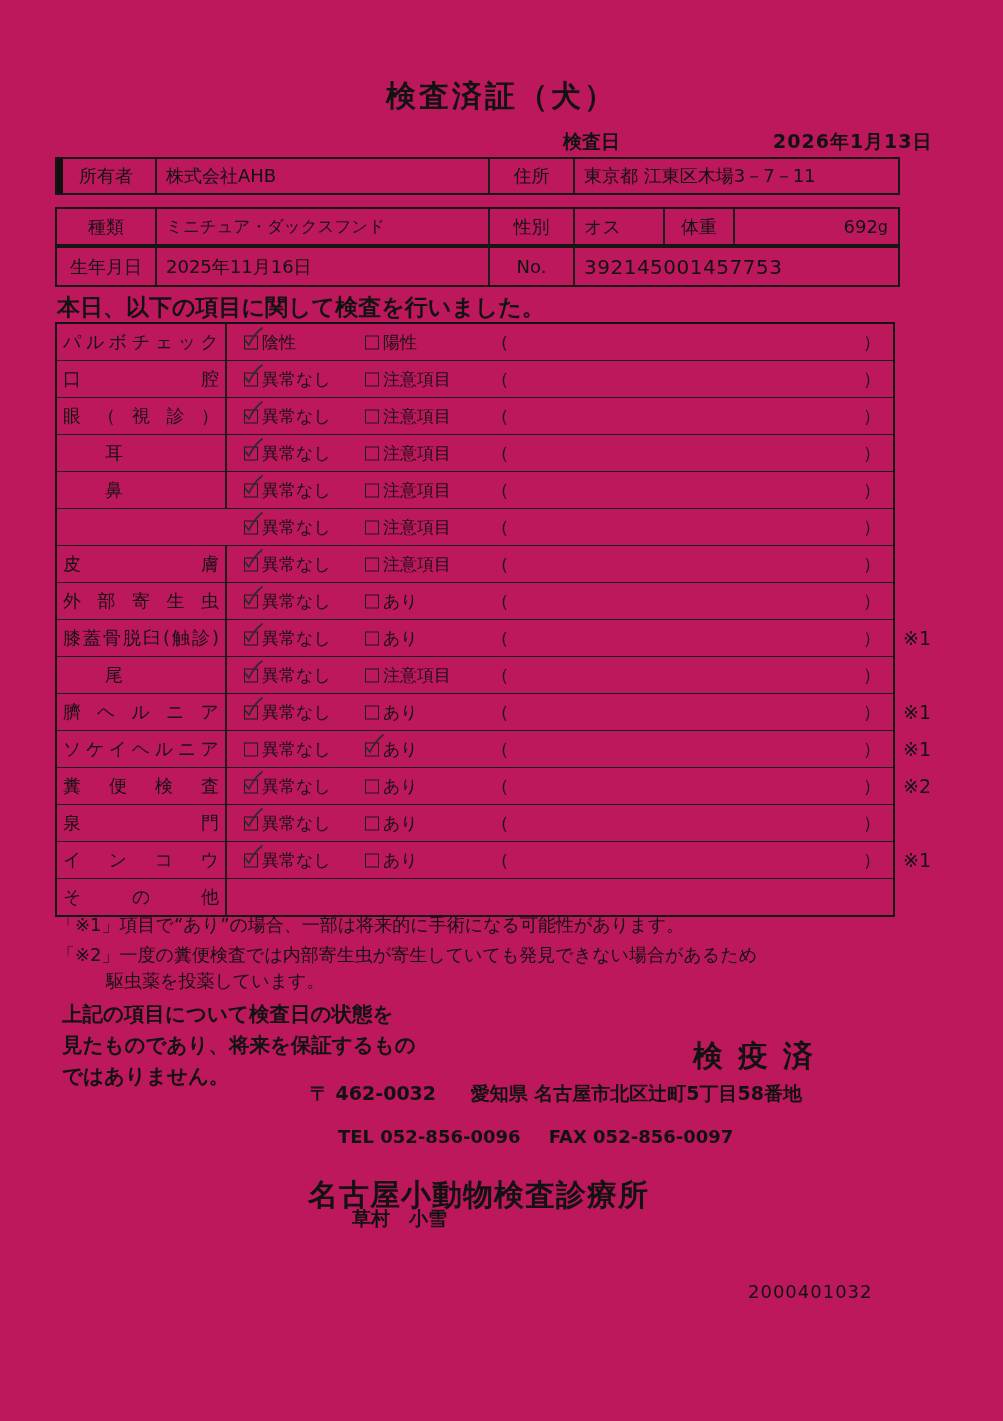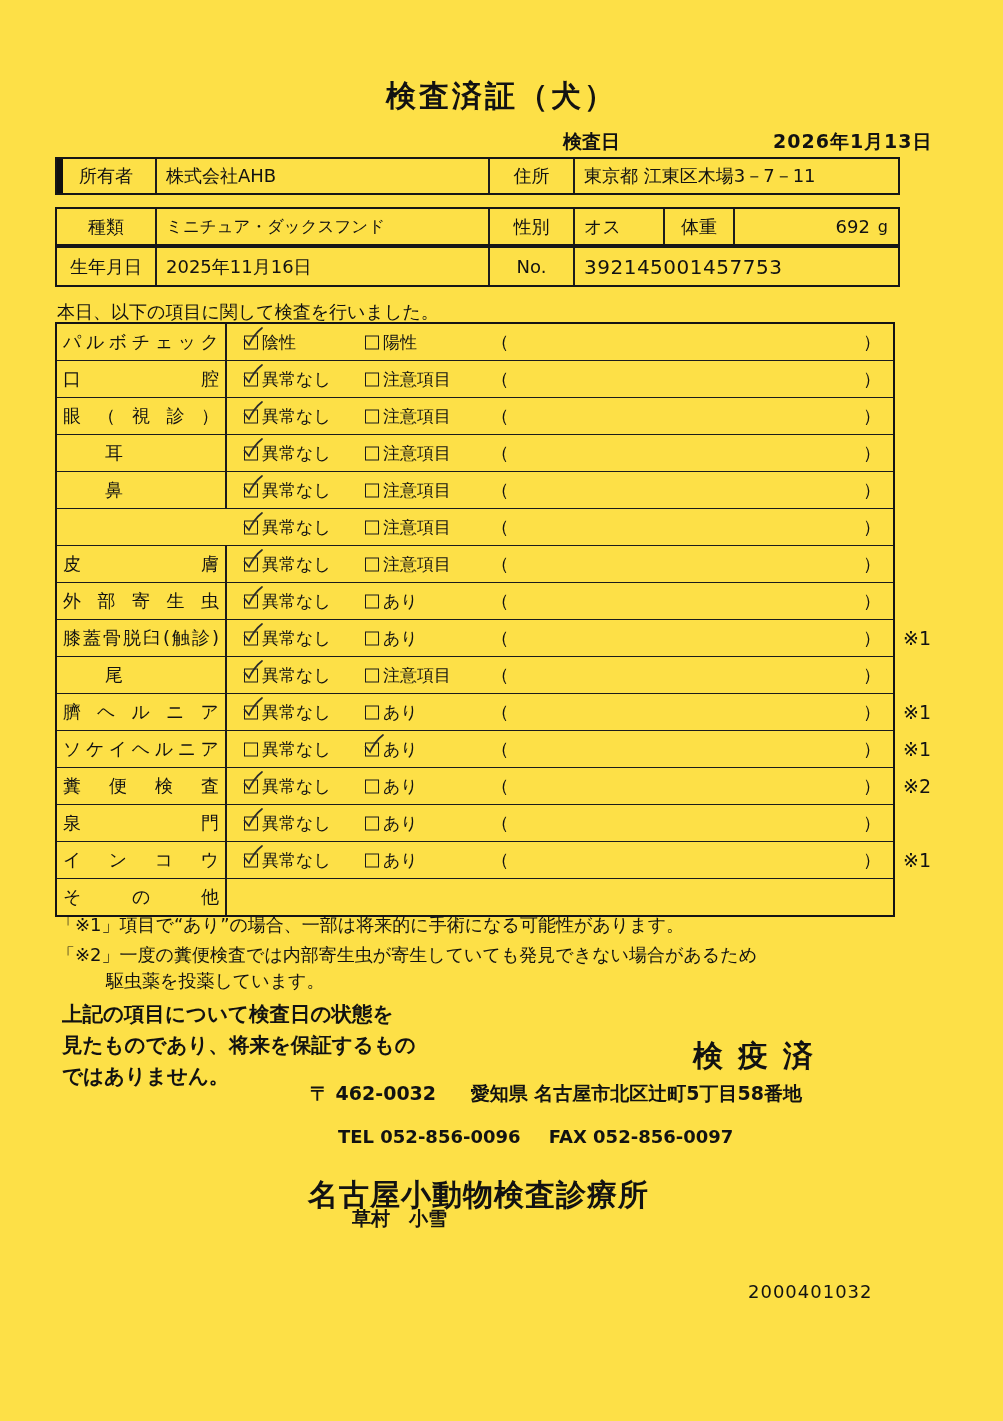--- a/index.html
+++ b/index.html
@@ -1,20 +1,20 @@
 <!DOCTYPE html>
 <html><head>
 <meta charset="utf-8">
 <style>
   html,body { margin:0; padding:0; background:#d9d9d9; }
   .page {
     position:relative;
     width:1003px; height:1421px;
     margin:0 auto;
-    background:#fde047;
+    background:#be185d;
     color:#121212;
     font-family:"DejaVu Sans","Liberation Sans",sans-serif;
     overflow:hidden;
   }
 
   .title {
     position:absolute; left:0; right:0; top:76px; margin:0;
     text-align:center; font-size:30px; font-weight:600; letter-spacing:3px;
   }
 
@@ -30,28 +30,28 @@
   .cell {
     border-right:2px solid #1d1d1d;
     display:flex; align-items:center;
     font-size:18px; box-sizing:border-box; overflow:hidden; white-space:nowrap;
   }
   .cell:last-child { border-right:none; }
   .lab { justify-content:center; }
   .val { padding-left:9px; }
   .breed { font-size:16.5px; }
   .no-val { font-size:20px; letter-spacing:0.5px; }
-  .wval { justify-content:flex-end; padding-right:10px; gap:8px; }
+  .wval { justify-content:flex-end; padding-right:10px; gap:0; }
   .wval .unit { font-size:16px; }
 
   .owner-tbl { left:55px; top:157px; width:845px; height:38px; grid-template-columns:100px 333px 85px 1fr; }
   .pet-r1   { left:55px; top:207px; width:845px; height:39px; grid-template-columns:100px 333px 85px 90px 70px 1fr; }
   .pet-r2   { left:55px; top:246px; width:845px; height:41px; grid-template-columns:100px 333px 85px 1fr; }
 
-  .intro { position:absolute; left:57px; top:292px; font-size:18px; font-weight:400;margin-top:8px; }
+  .intro { position:absolute; left:57px; top:292px; font-size:23px; font-weight:700; }
 
   .insp-tbl {
     position:absolute; left:55px; top:322px; width:840px;
     border:2.5px solid #141414; box-sizing:border-box;
   }
   .irow { position:relative; height:36px; border-bottom:1.5px solid #1b1b1b; }
   .irow:last-child { border-bottom:none; }
   .lcell {
     position:absolute; left:0; top:0; bottom:0; width:170px;
     border-right:2px solid #1b1b1b; box-sizing:border-box;

